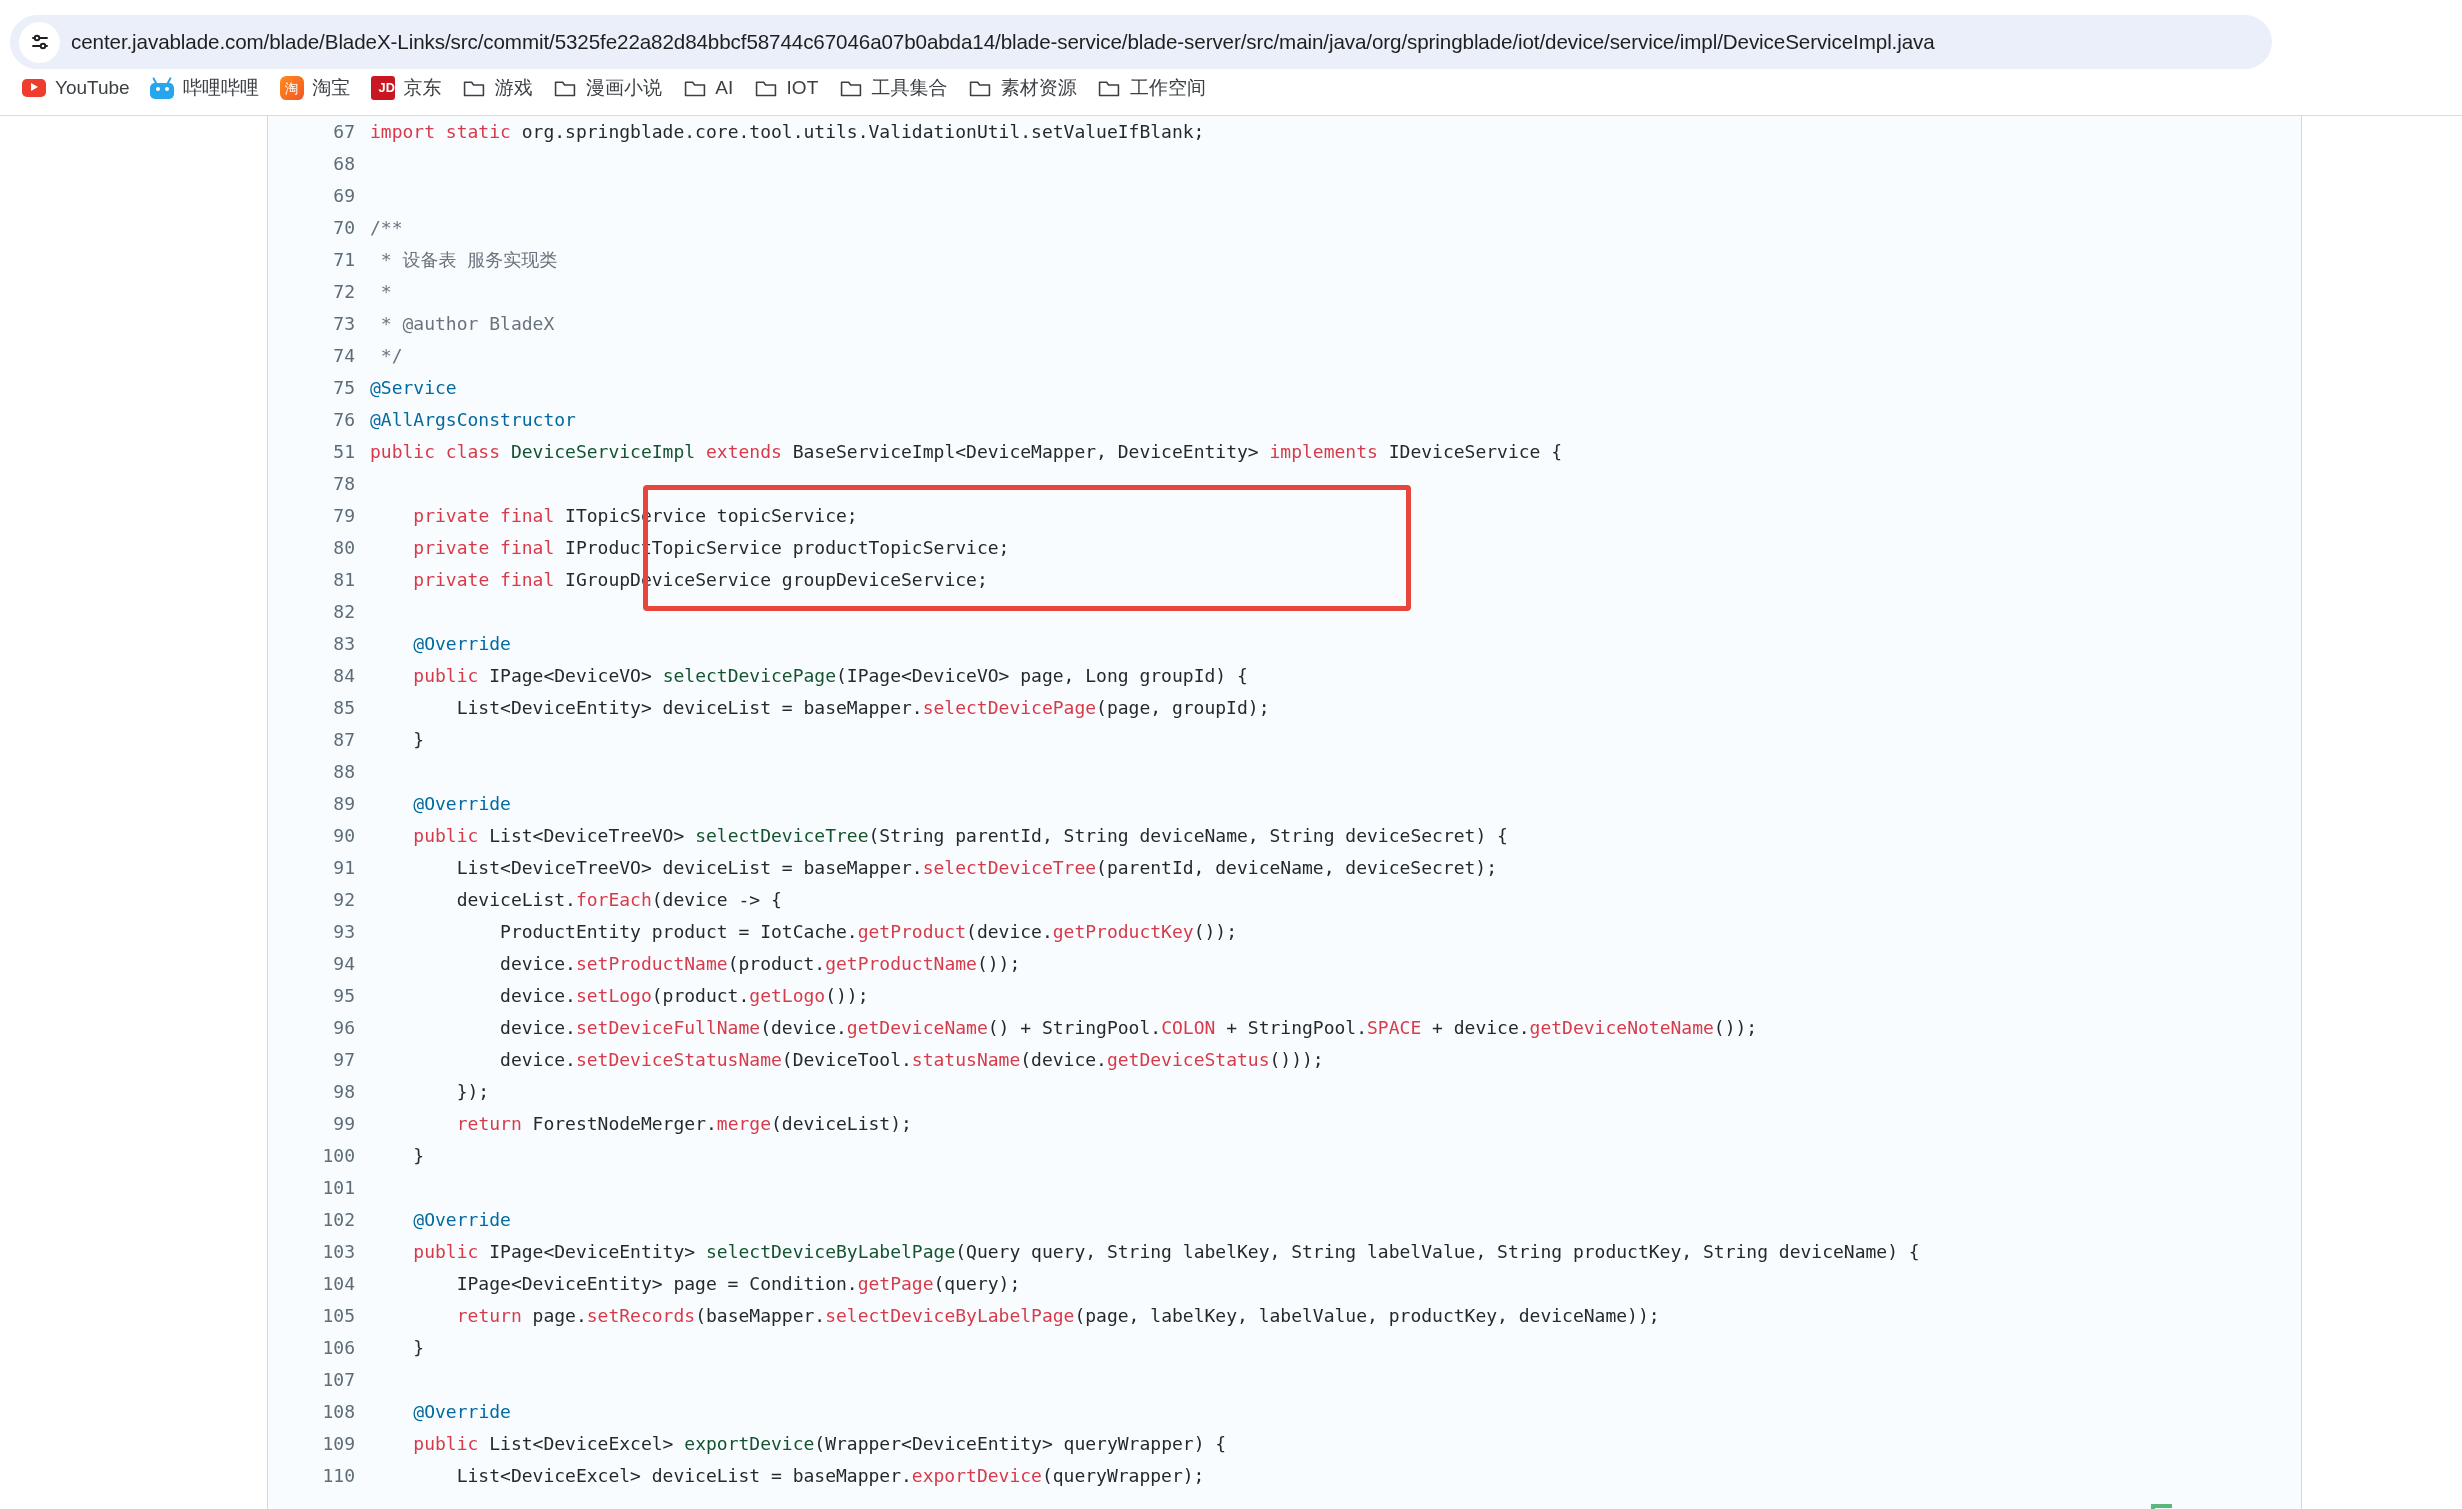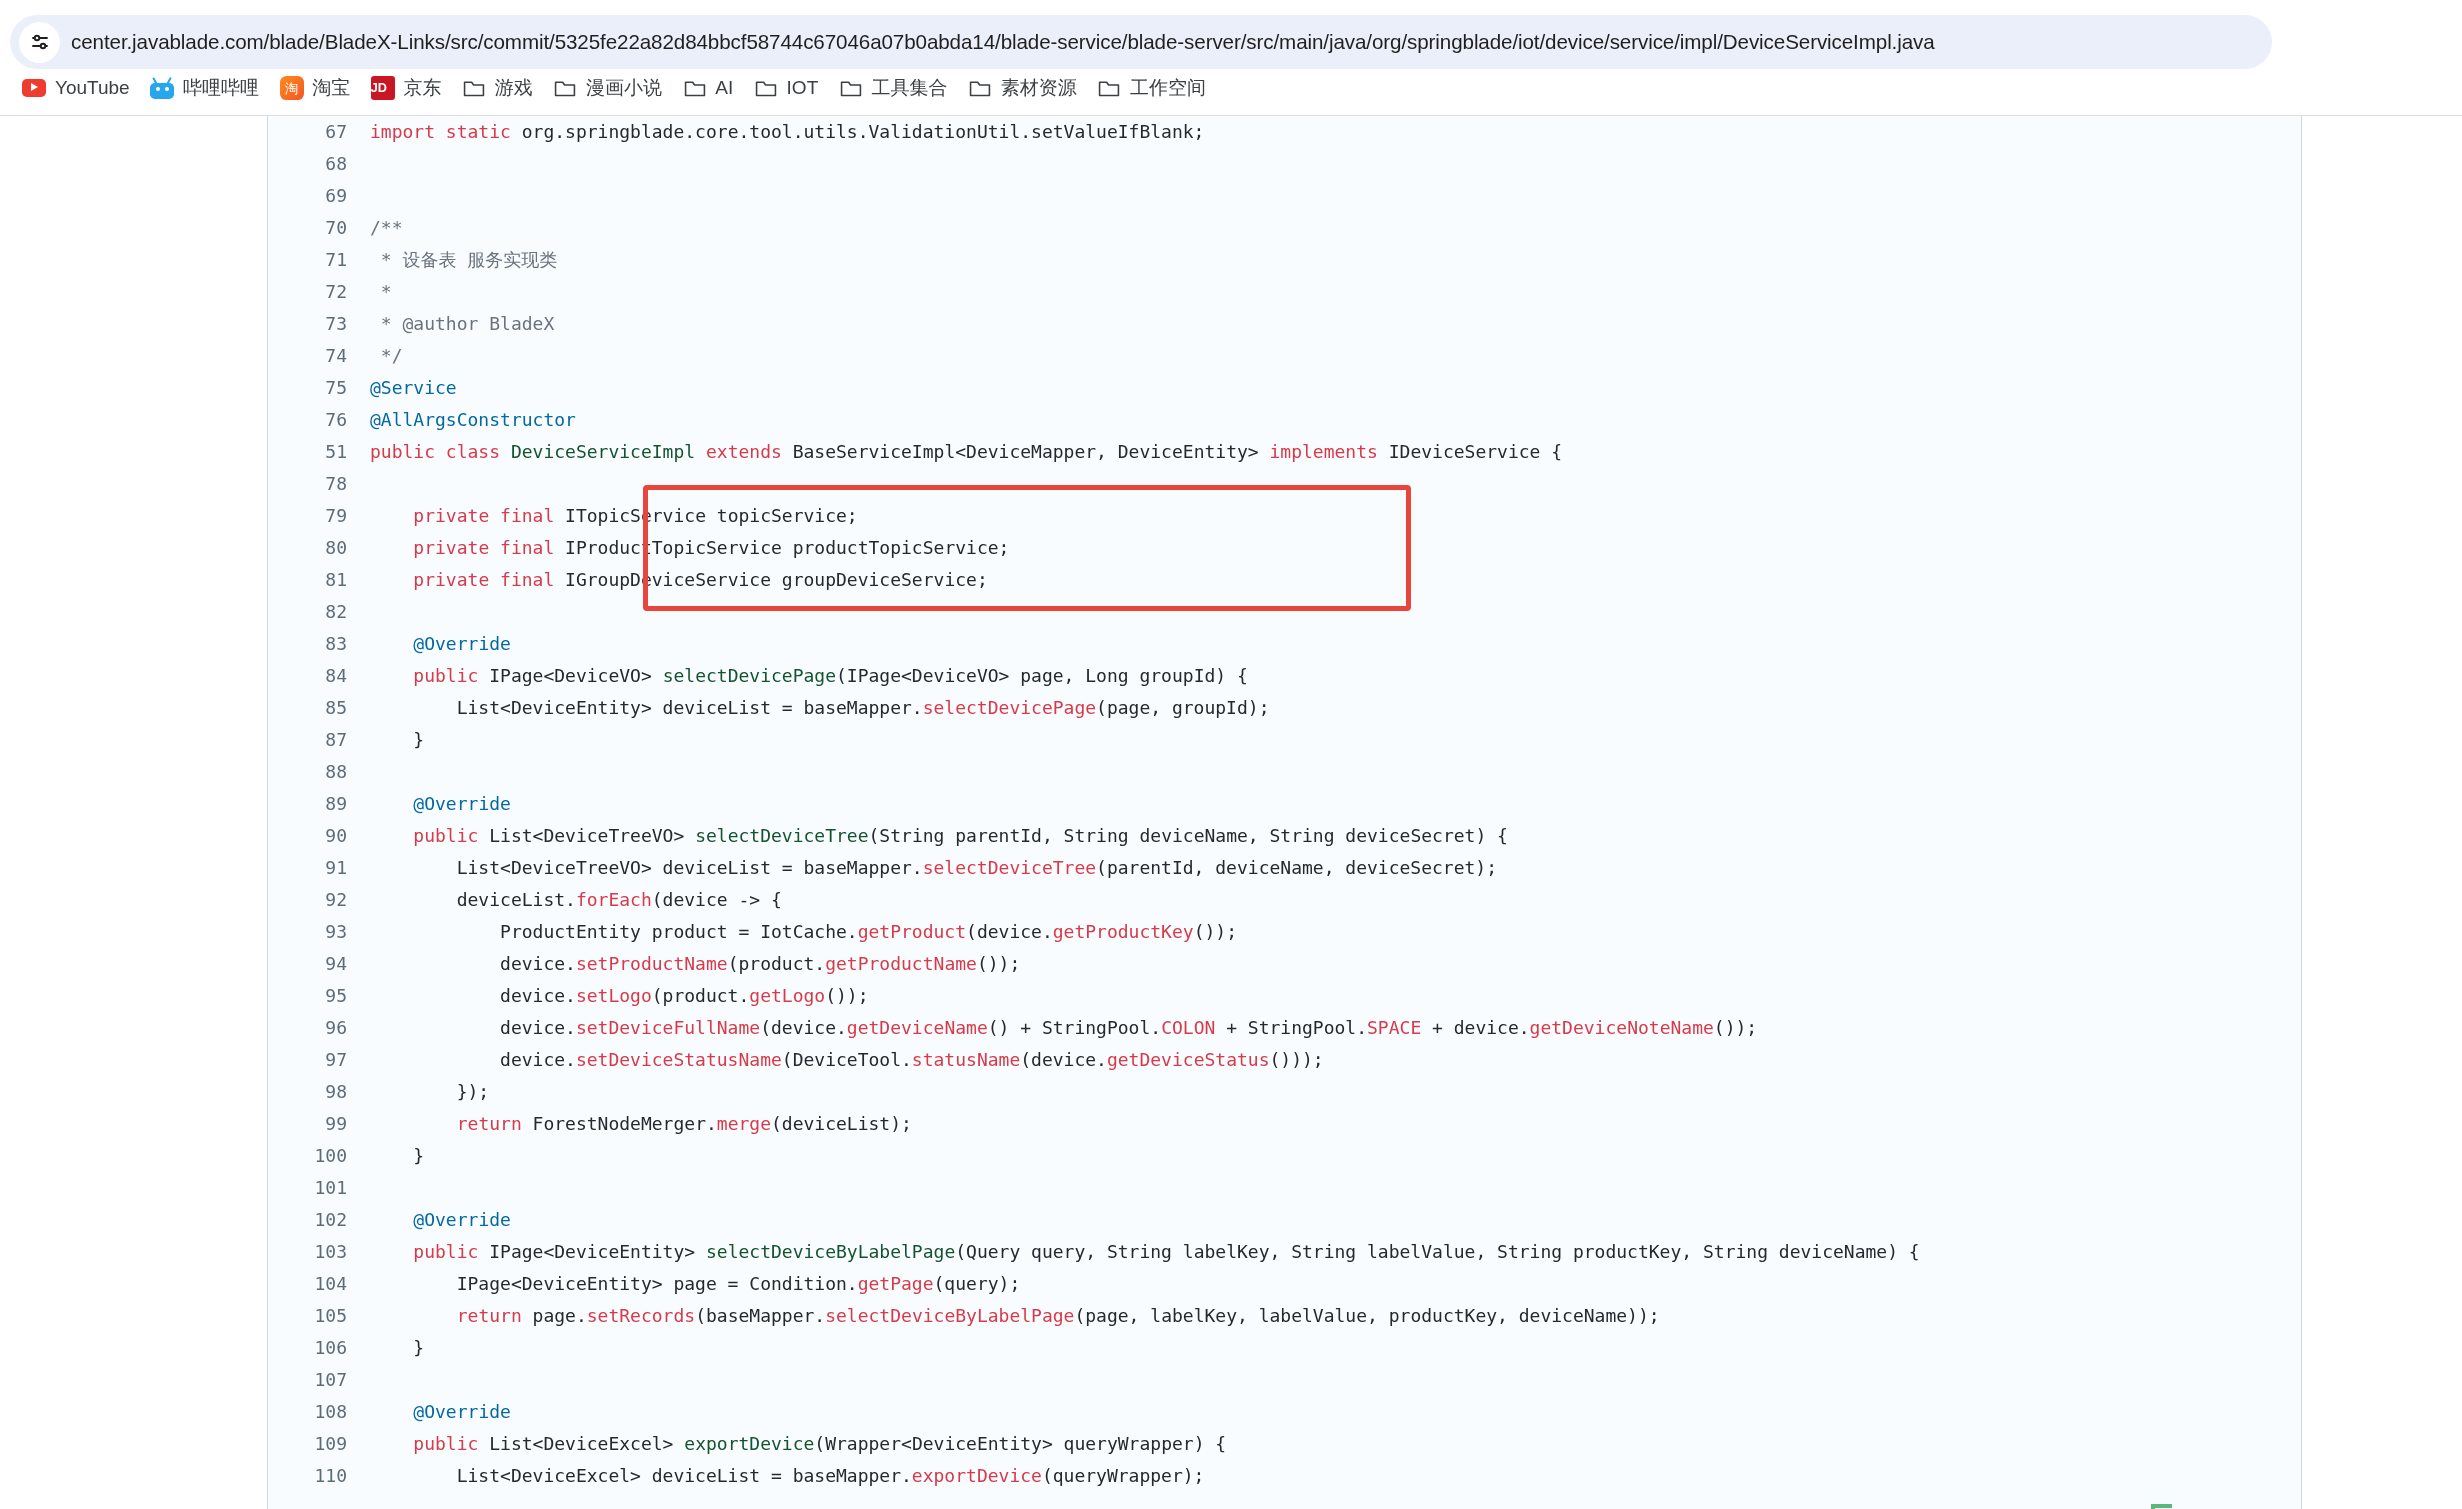--- a/index.html
+++ b/index.html
@@ -104,21 +104,21 @@
 
   .fav-taobao {
     width:24px; height:24px; border-radius:6.4px;
     background: linear-gradient(135deg,#ff8b1e,#f35624);
     color:#fff; font-size:13.5px; line-height:24px; text-align:center;
     font-family:"DejaVu Sans", sans-serif;
   }
   .fav-jd {
     width:24px; height:24px; border-radius:3.2px;
     background:#c81623; color:#fff;
-    font-size:12.7px; font-weight:bold; line-height:24px; text-align:left;
+    font-size:12.7px; font-weight:bold; line-height:24px; text-align:right;
     font-family:"Liberation Sans", sans-serif;
   }
   .fav-folder svg { display:block; }
 
   
   #page-body {
     position: absolute; top: 116px; left: 0;
     width: 2462px; height: 1394px;
     background: #ffffff;
   }
@@ -136,21 +136,21 @@
   .code-line {
     position: relative;
     height: 32px;
     line-height: 32px;
     white-space: pre;
     font-family: "DejaVu Sans Mono", "Liberation Mono", monospace;
     font-size: 18px;
   }
   .ln {
     position: absolute;
-    left: 8px; width: 71px;
+    left: 16px; width: 71px;
     text-align: right;
     color: #5e6c77;
     font-family: "DejaVu Sans Mono", "Liberation Mono", monospace;
     font-size: 18px;
     user-select: none;
   }
   .lc {
     position: absolute;
     left: 102px;
     color: #24292f;

